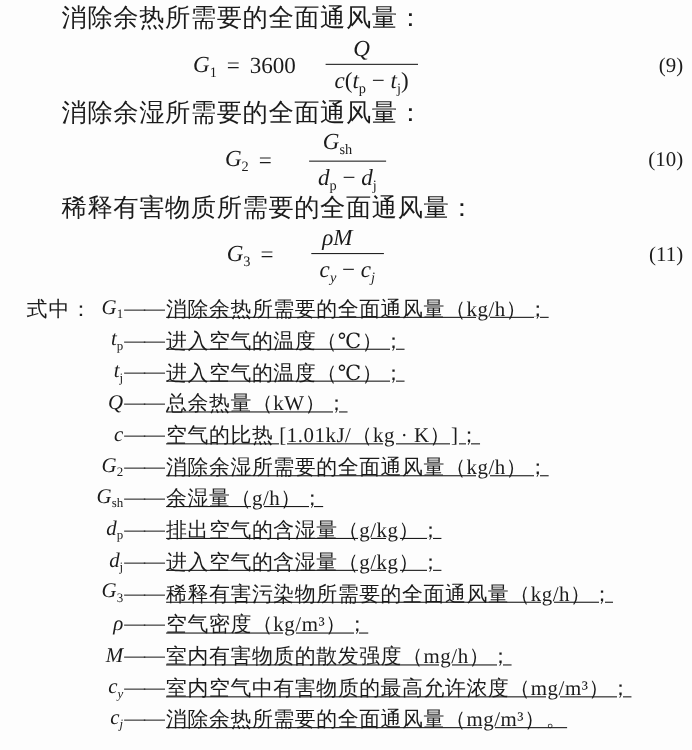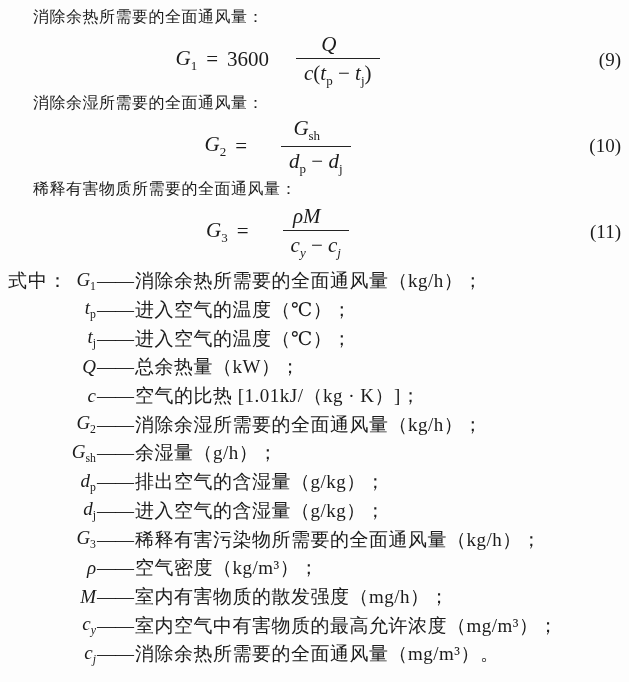--- a/index.html
+++ b/index.html
@@ -11,22 +11,22 @@
     font-family: "Liberation Serif", "DejaVu Serif", serif;
     overflow: hidden;
   }
   .page {
     width: 629px; height: 682px;
     padding-top: 5px;
   }
   
   .intro {
     margin: 0;
-    padding-left: 33px;
-    font-size: 16px;
+    padding-left: 56px;
+    font-size: 23px;
     line-height: 24px;
     letter-spacing: 0.5px;
     white-space: nowrap;
   }
   
   .formula-row {
     display: flex;
     align-items: center;
     height: 62px;
     padding-right: 8px;
@@ -64,21 +64,21 @@
     margin-left: 18px;
   }
   .frac .num, .frac .den { white-space: pre; }
   .eq-number {
     width: 66px;
     text-align: right;
     font-size: 19px;
     flex: none;
   }
   
-  .defs { margin-top: 4px; font-size: 19px; }
+  .defs { margin-top: 4px; font-size: 19px; padding-left: 16px; }
   .def-row {
     display: flex;
     align-items: center;
     height: 28.7px;
     white-space: nowrap;
   }
   .def-label {
     width: 62px;
     padding-left: 8px;
     flex: none;
@@ -88,21 +88,21 @@
     width: 34px;
     flex: none;
     text-align: right;
     white-space: pre;
   }
   .def-dash {
     flex: none;
     letter-spacing: -1px;
     margin: 0 2px 0 1px;
   }
-  .def-text { flex: none; letter-spacing: 0.5px; }
+  .def-text { flex: none; letter-spacing: 0.5px; text-decoration: underline; }
 </style>
 </head>
 <body>
 
 <div class="page">
 
   <section>
     <p class="intro">消除余热所需要的全面通风量：</p>
     <div class="formula-row">
       <div class="formula">

